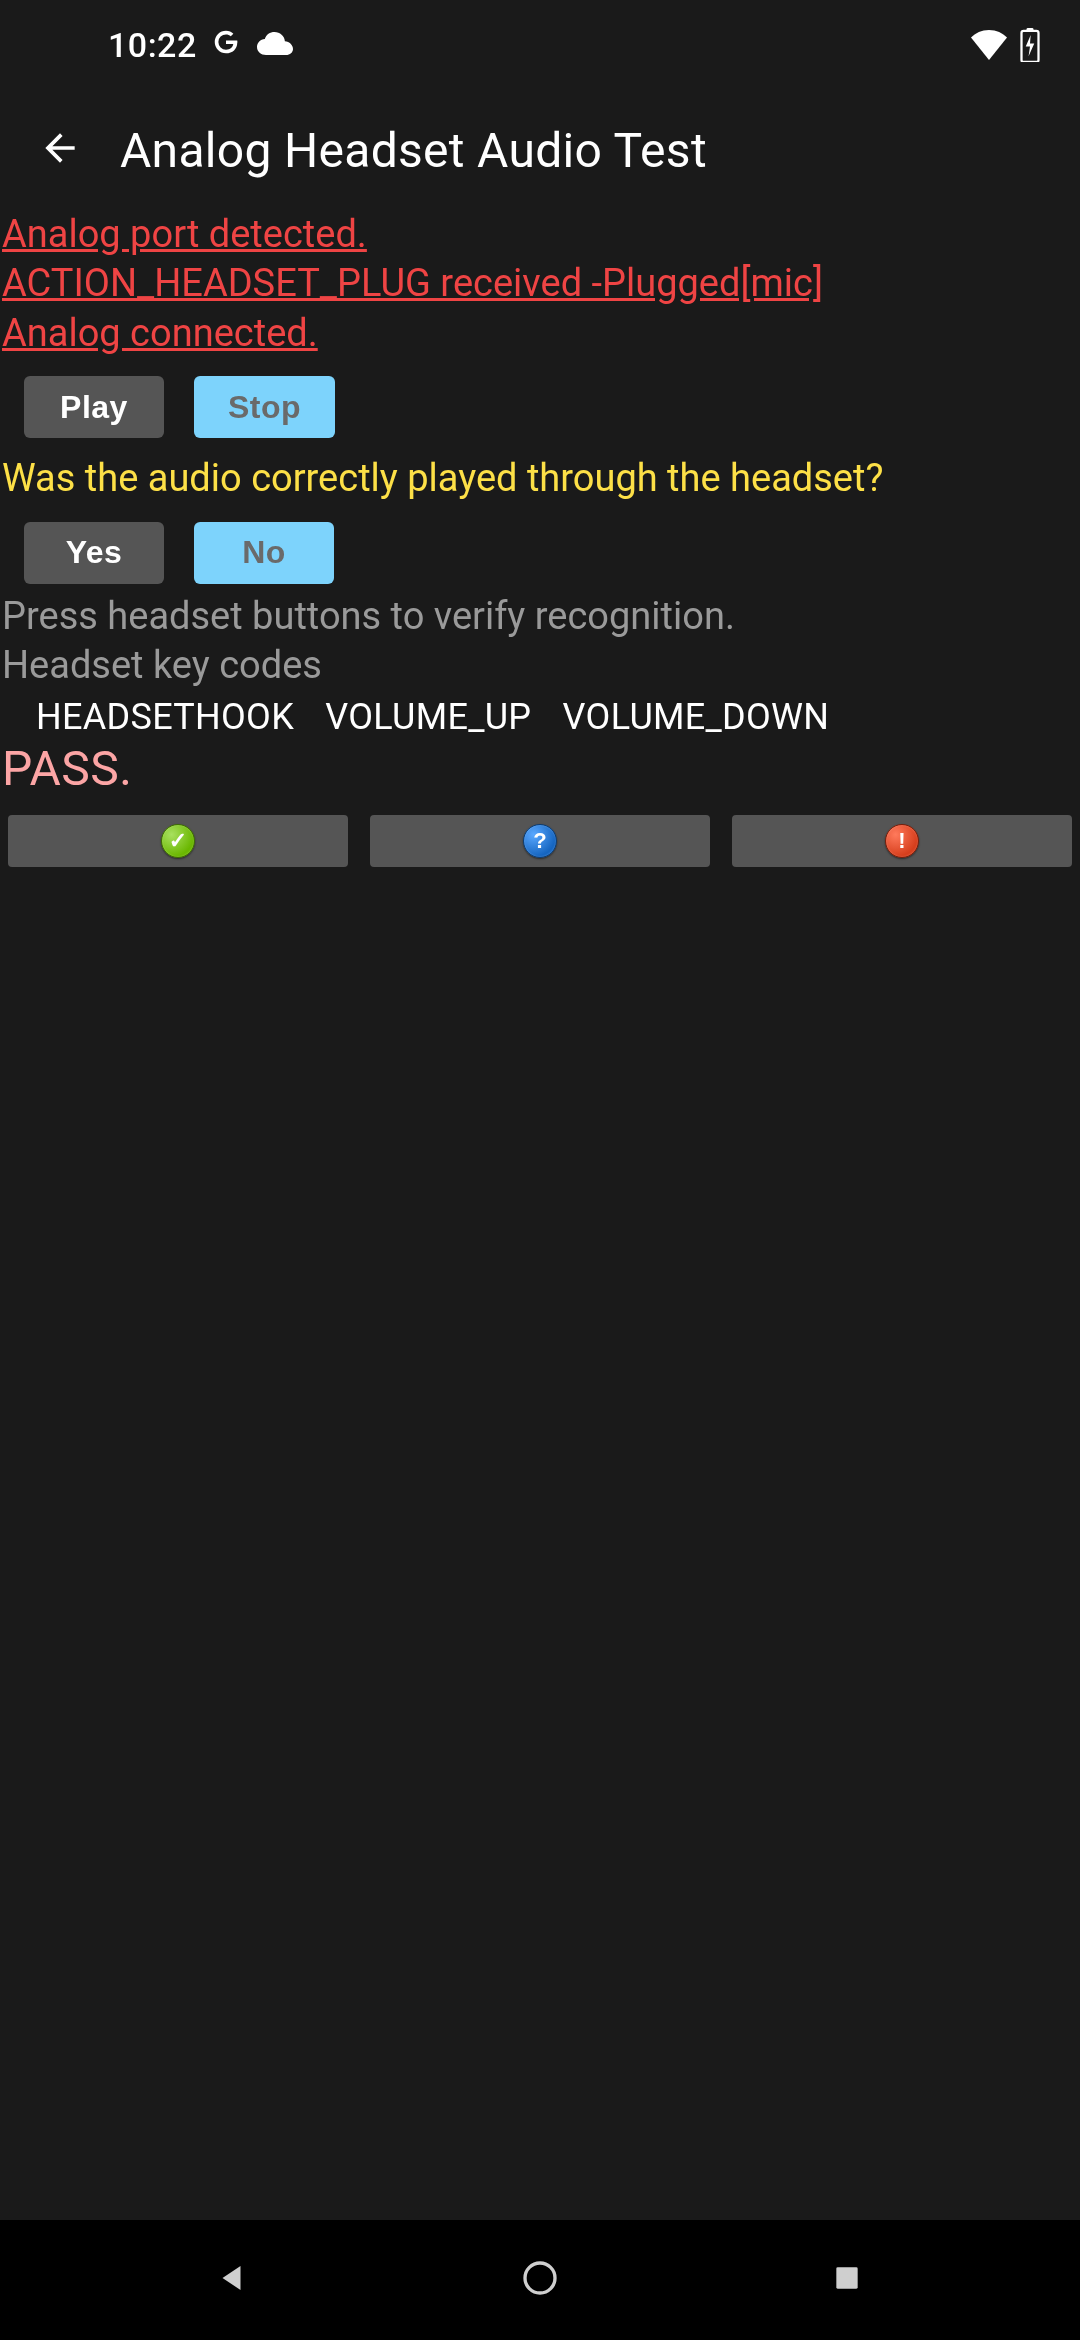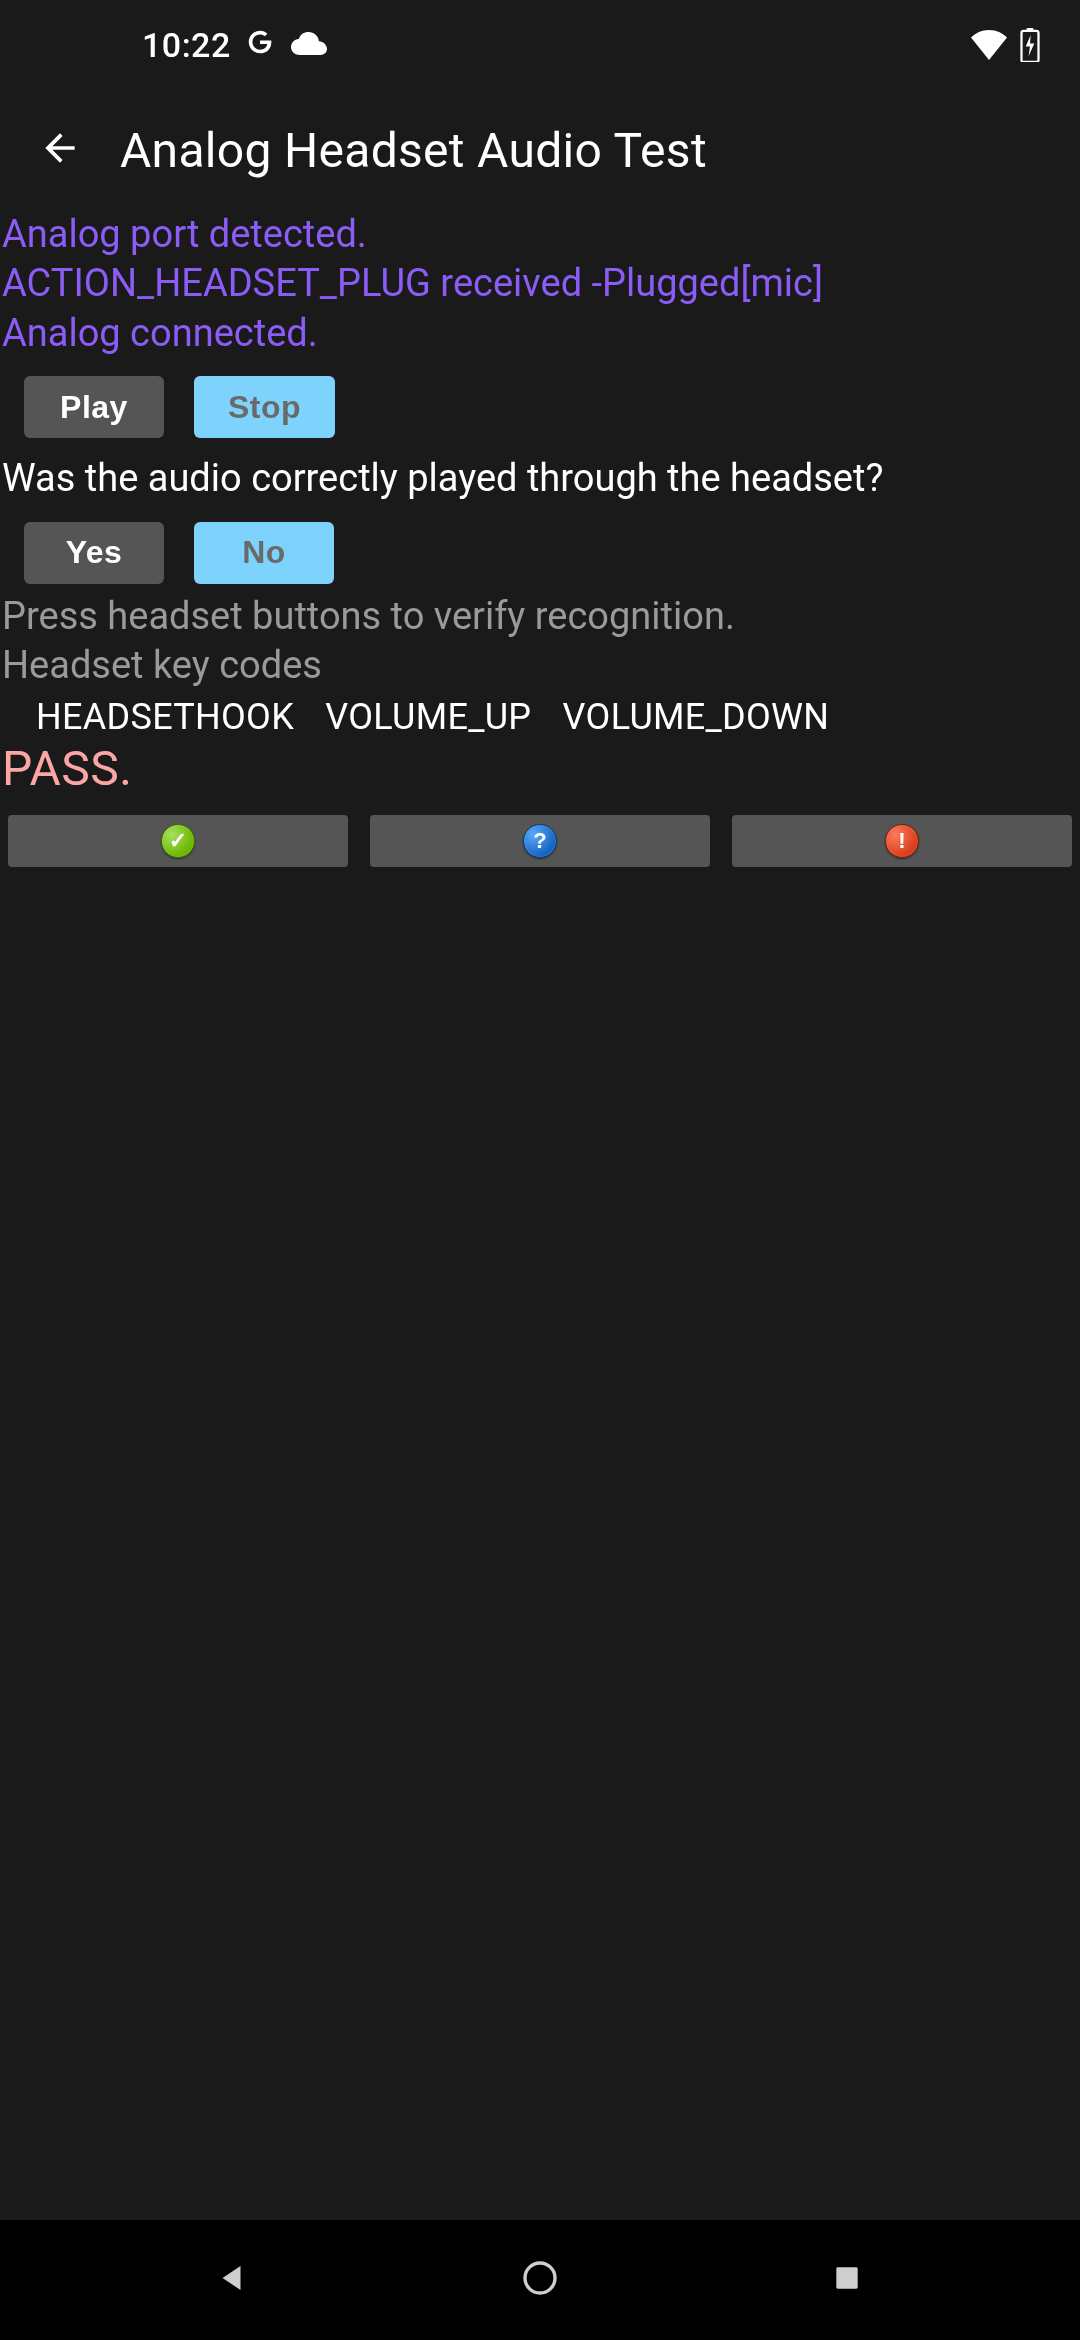--- a/index.html
+++ b/index.html
@@ -17,21 +17,21 @@
     height: 90px;
     display: flex;
     align-items: center;
     justify-content: space-between;
     padding: 0 40px 0 108px;
     font-size: 34px;
     font-weight: 500;
   }
   .status-left { display: flex; align-items: center; gap: 14px; }
   .status-right { display: flex; align-items: center; gap: 12px; }
-  .clock { font-weight: 500; letter-spacing: 0.5px; margin-left: 34px; }
+  .clock { font-weight: 500; letter-spacing: 0.5px; }
   .cloud-icon svg { display: block; }
   .wifi-icon svg, .battery-icon svg { display: block; }
 
   
   .app-bar {
     height: 120px;
     display: flex;
     align-items: center;
     padding: 0 28px;
   }
@@ -45,24 +45,25 @@
     font-size: 48px;
     font-weight: 400;
     letter-spacing: 0.3px;
   }
 
   
   .content {
     padding: 0 0 0 0;
   }
   .status-text {
-    color: #8b5cf6;
+    color: #ef4444;
     font-size: 38px;
     line-height: 1.30;
     padding: 0 0 0 2px;
+    text-decoration: underline;
   }
   .btn-row {
     display: flex;
     gap: 30px;
     margin: 18px 0 8px 24px;
   }
   .btn {
     min-width: 140px;
     height: 62px;
     padding: 0 34px;
@@ -78,21 +79,21 @@
     justify-content: center;
     cursor: pointer;
     text-align: center;
   }
   .btn.disabled {
     background: #7dd3fc;
     color: #6a6a6a;
     cursor: default;
   }
   .question {
-    color: #ffffff;
+    color: #fde047;
     font-size: 38px;
     margin-top: 16px;
     padding: 0 2px;
     line-height: 1.3;
   }
   .instruction {
     color: #9a9a9a;
     font-size: 38px;
     line-height: 1.30;
     padding: 0 2px;

